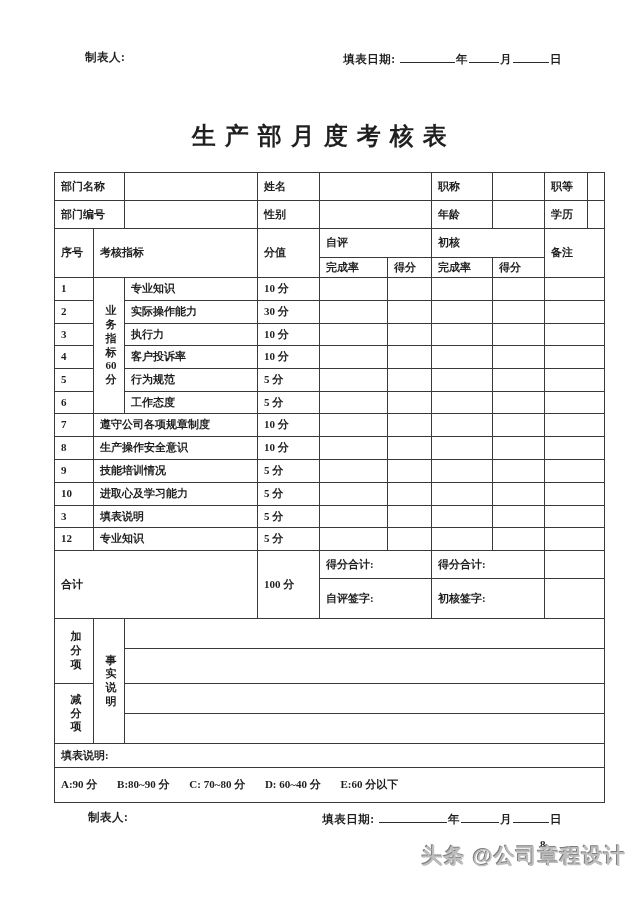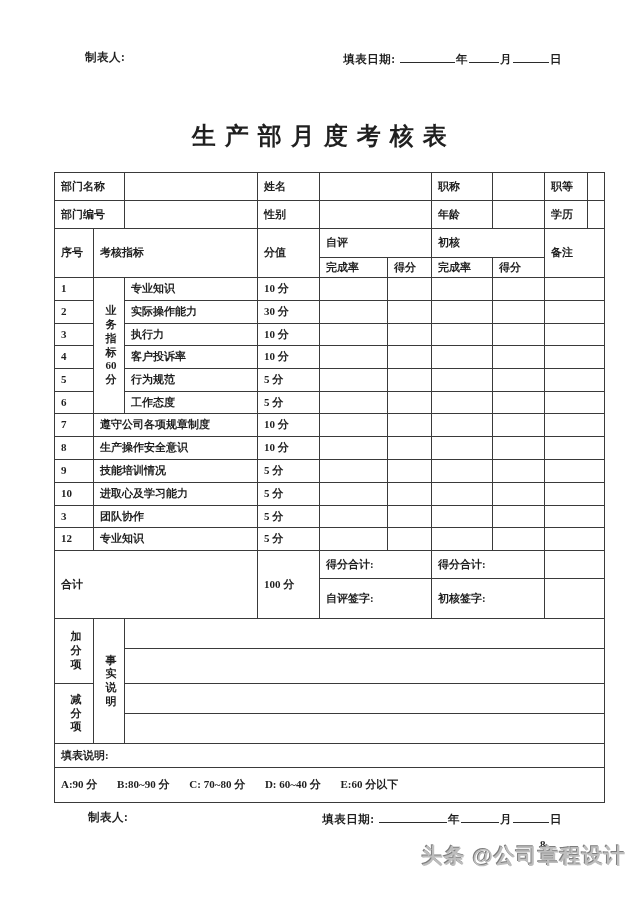--- a/index.html
+++ b/index.html
@@ -209,21 +209,21 @@
       <td colspan="2">进取心及学习能力</td>
       <td>5 分</td>
       <td></td>
           <td></td>
       <td></td>
           <td></td>
       <td colspan="2"></td>
     </tr>
     <tr style="height:22px">
       <td>3</td>
-      <td colspan="2">团队协作</td>
+      <td colspan="2">填表说明</td>
       <td>5 分</td>
       <td></td>
           <td></td>
       <td></td>
           <td></td>
       <td colspan="2"></td>
     </tr>
     <tr style="height:23px">
       <td>12</td>
       <td colspan="2">专业知识</td>

